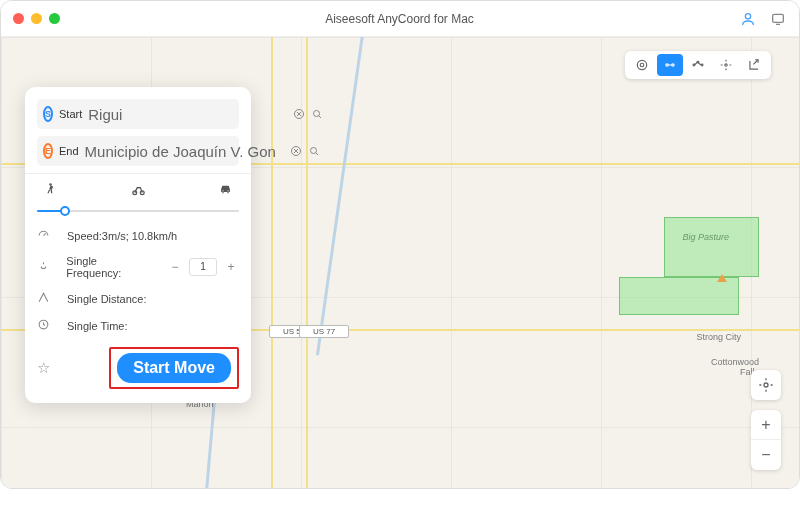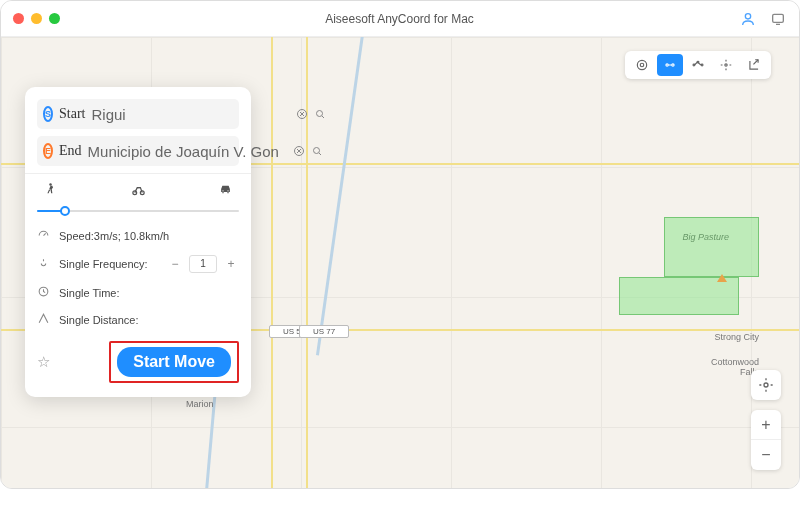--- a/index.html
+++ b/index.html
@@ -85,41 +85,41 @@
   .loc-row {
     display:flex; align-items:center; gap:6px; height:30px; margin-bottom:7px;
     background:#f4f4f4; border-radius:5px; padding:0 6px;
   }
   .loc-row .badge {
     width:16px; height:16px; border-radius:50%; border:2px solid; display:flex; align-items:center; justify-content:center;
     font-size:9px; font-weight:600;
   }
   .badge.start { border-color:#2a8cff; color:#2a8cff; }
   .badge.end { border-color:#ff7a2d; color:#ff7a2d; }
-  .loc-label { font-size:14px; color:#333;font-family:Liberation Serif, serif; }
+  .loc-label { font-size:11px; color:#333; }
   .loc-input {
     flex:1; border:none; background:transparent; font-size:15px; color:#666; outline:none;
     overflow:hidden; text-overflow:ellipsis; white-space:nowrap;
   }
   .loc-icon { width:16px; height:16px; color:#888; display:flex; align-items:center; justify-content:center; }
 
   .divider { height:1px; background:#eee; margin:6px -12px 8px; }
 
   .transport {
     display:flex; justify-content:space-between; padding:0 6px; font-size:13px; color:#555;
   }
   .slider {
     margin-top:4px; height:14px; position:relative;
   }
   .slider-track { position:absolute; left:0; right:0; top:6px; height:2px; background:#ddd; border-radius:2px; }
   .slider-fill { position:absolute; left:0; width:14%; top:6px; height:2px; background:#1f8eff; border-radius:2px; }
   .slider-thumb { position:absolute; left:14%; top:2px; width:10px; height:10px; border-radius:50%; background:#fff; border:2px solid #1f8eff; transform:translateX(-50%); }
 
   .info-rows { margin-top:10px; display:flex; flex-direction:column; gap:12px; }
-  .info-row { display:flex; align-items:center; gap:8px; font-size:11px; color:#444; }
+  .info-row { display:flex; align-items:center; gap:16px; font-size:11px; color:#444; }
   .info-row .ic { width:14px; color:#888; }
   .freq-box {
     display:flex; align-items:center; gap:6px; margin-left:auto;
   }
   .freq-val {
     width:28px; height:18px; border:1px solid #ddd; border-radius:3px;
     text-align:center; font-size:10px; line-height:16px;
   }
   .freq-btn { width:16px; text-align:center; color:#888; font-size:12px; }
 
@@ -167,21 +167,21 @@
     <div class="road-y" style="left:270px"></div>
     <div class="road-y" style="left:305px"></div>
     <div class="road-x" style="top:292px"></div>
     <div class="road-x" style="top:126px"></div>
     <div class="river"></div>
     <div class="river2"></div>
     <div class="park a"></div>
     <div class="park b"></div>
     <div class="map-label" style="right:70px; top:195px; font-style:italic; color:#6a9a6a;">Big Pasture</div>
     <div style="position:absolute; right:72px; top:237px; width:0;height:0;border-left:5px solid transparent;border-right:5px solid transparent;border-bottom:8px solid #e8a34a;"></div>
-    <div class="map-label" style="right:40px; top:295px; color:#777;">Strong City</div>
+    <div class="map-label" style="right:58px; top:295px; color:#777;">Strong City</div>
     <div class="map-label" style="right:40px; top:320px; white-space:pre; text-align:right; color:#777;">Cottonwood
 Falls</div>
     <div class="map-label" style="left:185px; top:362px; color:#777;">Marion</div>
     <div class="shield" style="left:268px; top:288px;">US 56</div>
     <div class="shield" style="left:298px; top:288px;">US 77</div>
 
     <div class="mode-toolbar">
       <div class="btn">
         <svg viewBox="0 0 24 24" width="14" height="14" fill="none" stroke="currentColor" stroke-width="2">
             <circle cx="12" cy="12" r="3"></circle>
@@ -322,34 +322,34 @@
           <span>Single Frequency:</span>
           <div class="freq-box">
             <span class="freq-btn">−</span>
             <div class="freq-val">1</div>
             <span class="freq-btn">+</span>
           </div>
         </div>
         <div class="info-row">
           <span class="ic">
             <svg viewBox="0 0 24 24" width="13" height="13" fill="none" stroke="currentColor" stroke-width="2">
+                <path d="M4 20l8-16 8 16"></path>
+              </svg>
+          </span>
+          <span>Single Distance:</span>
+        </div>
+        <div class="info-row">
+          <span class="ic">
+            <svg viewBox="0 0 24 24" width="13" height="13" fill="none" stroke="currentColor" stroke-width="2">
                 <circle cx="12" cy="12" r="8"></circle>
                 <path d="M12 8v4l3 2"></path>
               </svg>
           </span>
           <span>Single Time:</span>
         </div>
-        <div class="info-row">
-          <span class="ic">
-            <svg viewBox="0 0 24 24" width="13" height="13" fill="none" stroke="currentColor" stroke-width="2">
-                <path d="M4 20l8-16 8 16"></path>
-              </svg>
-          </span>
-          <span>Single Distance:</span>
-        </div>
       </div>
 
       <div class="panel-footer">
         <span class="star">☆</span>
         <span class="start-wrap">
           <button class="start-btn">Start Move</button>
         </span>
       </div>
     </div>
 

